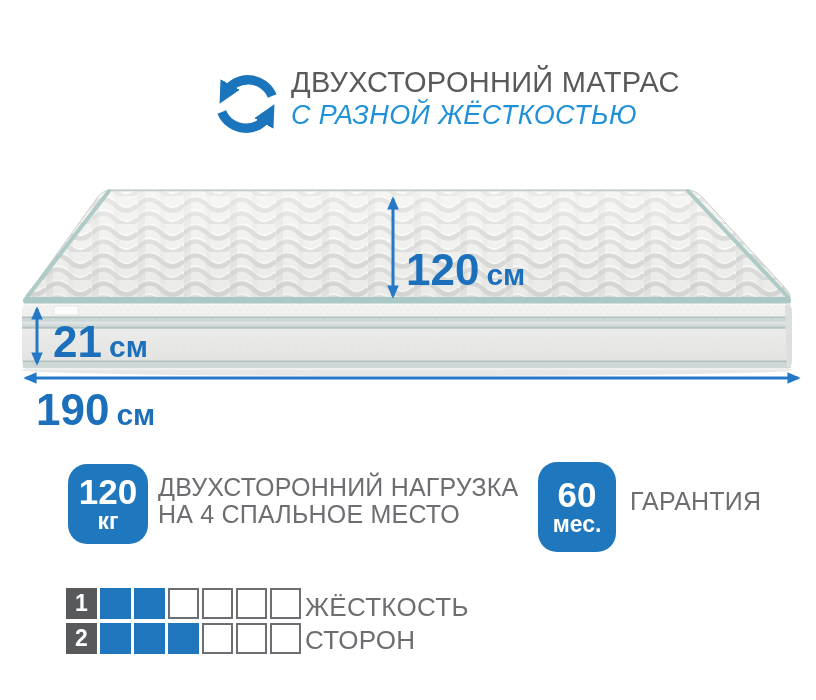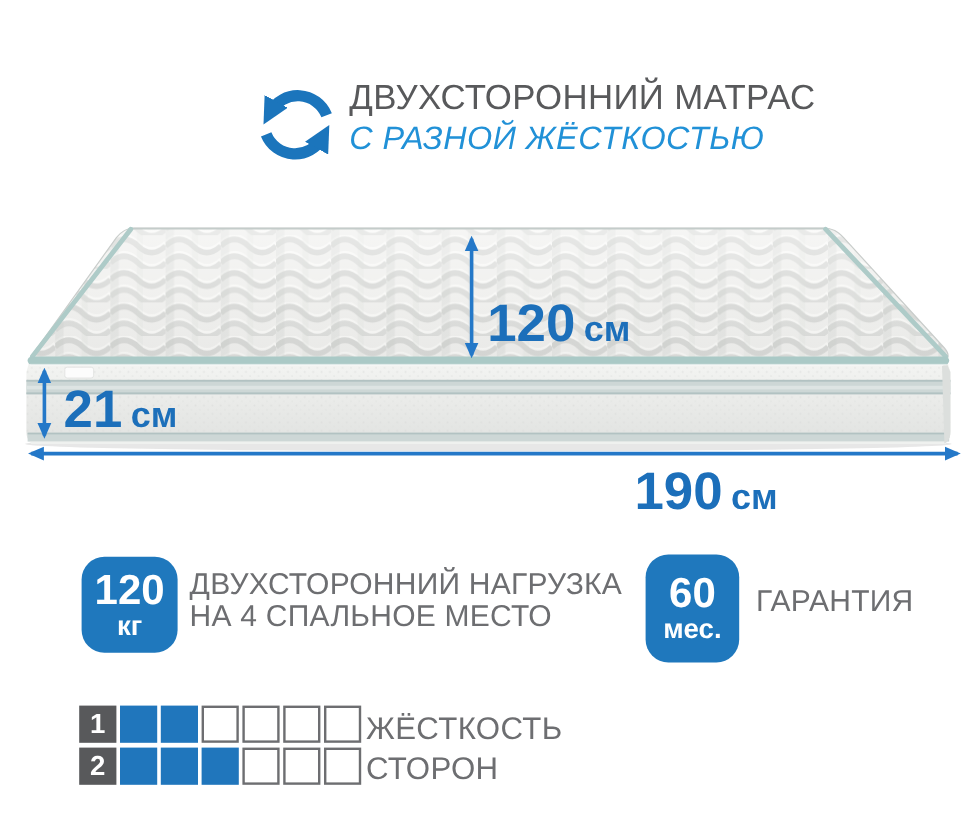--- a/index.html
+++ b/index.html
@@ -19,21 +19,21 @@
     color:#2191d7;letter-spacing:.4px;white-space:nowrap;line-height:1.1;font-style:italic;
   }
   
   .mattress-svg{position:absolute;left:0;top:170px;width:816px;height:230px;}
   
   .dim{position:absolute;color:#1c6fba;font-weight:bold;white-space:nowrap;line-height:1;}
   .dim .val{font-size:44px;}
   .dim .unit{font-size:30px;margin-left:7px;}
   .dim-depth{left:406px;top:220px;margin-top:28px;}
   .dim-height{left:53px;top:320px;}
-  .dim-length{left:0;top:388px;width:648px;text-align:right;}
+  .dim-length{left:0;top:388px;width:648px;text-align:left;padding-left:36px;}
   
   .badge{
     position:absolute;background:#1f78bd;border-radius:19px;color:#ffffff;
     display:flex;flex-direction:column;align-items:center;justify-content:center;
     text-align:center;
   }
   .badge .bval{font-size:35px;font-weight:bold;line-height:.95;}
   .badge .bunit{font-size:23px;font-weight:bold;line-height:1.05;}
   .badge-load{left:68px;top:464px;width:80px;height:80px;}
   .badge-warranty{left:538px;top:462px;width:78px;height:90px;}

